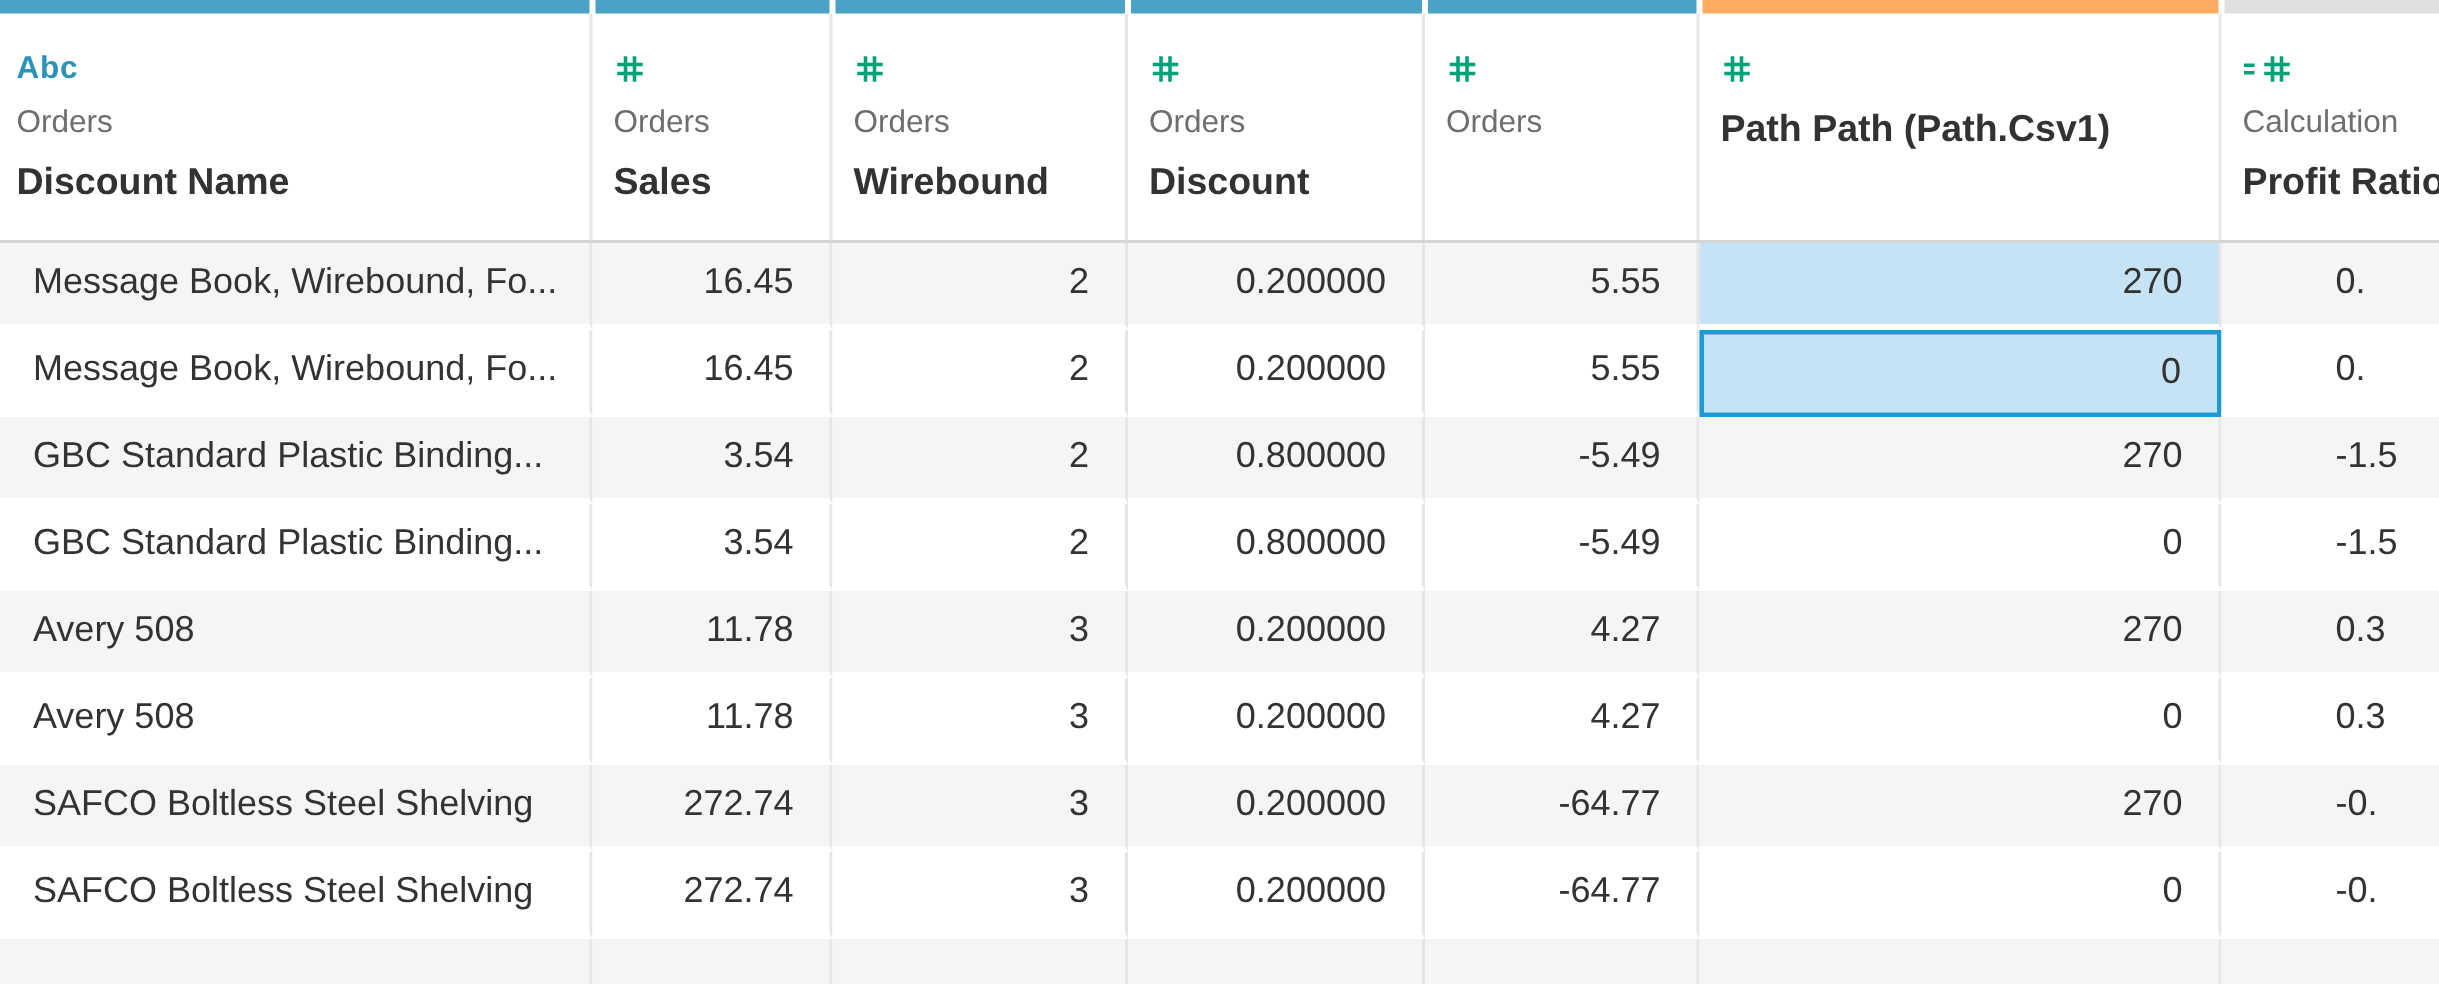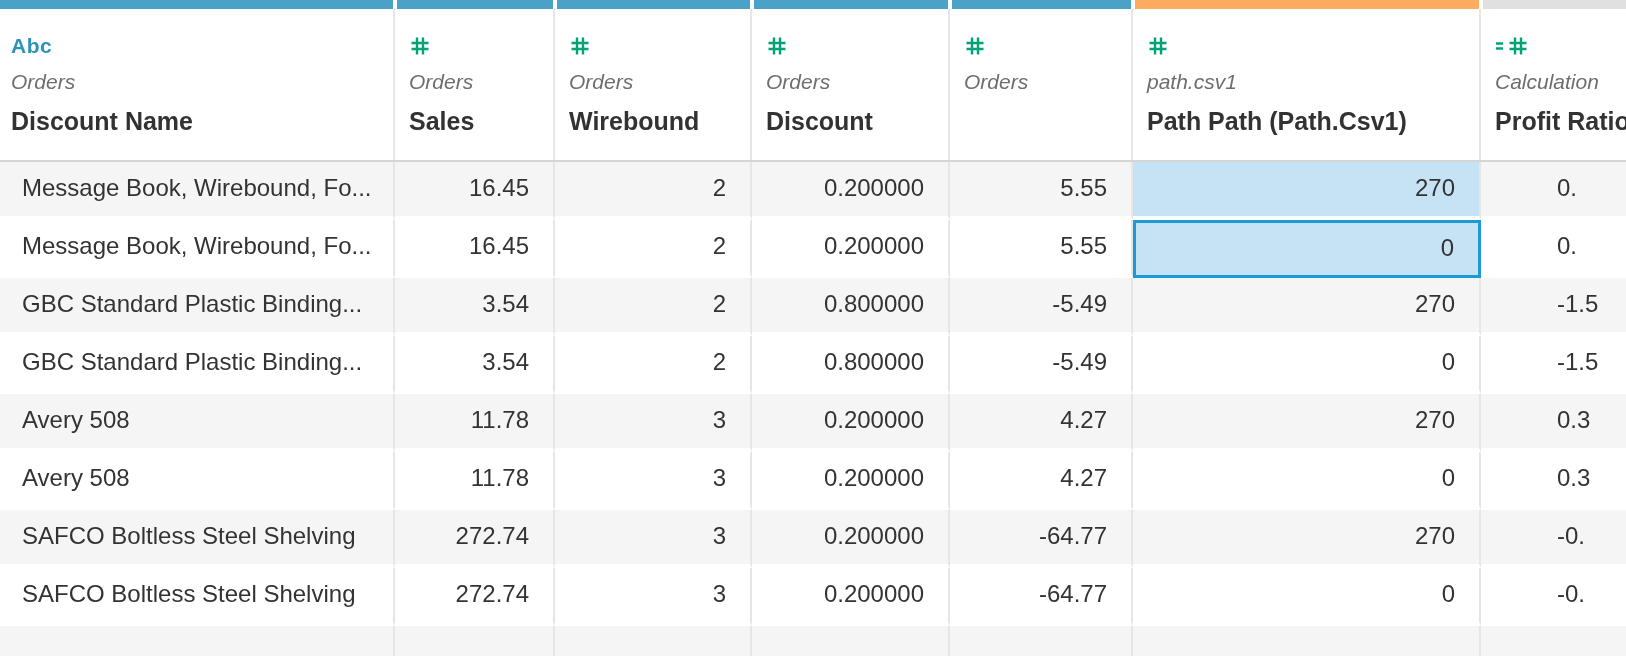--- a/index.html
+++ b/index.html
@@ -13,21 +13,21 @@
   .seg{height:9px;background:#fff;flex:none;}
   .seg-inner{height:100%;margin:0 2px;}
   .seg:first-child .seg-inner{margin-left:0;}
   
   .header-row{display:flex;height:151px;border-bottom:2px solid #D5D5D5;background:#fff;}
   .hcell{flex:none;box-sizing:border-box;border-right:2px solid #E6E6E6;padding:24px 14px 0 14px;overflow:hidden;}
   .hcell.first{padding-left:11px;}
   .hcell.last{border-right:none;}
   .icon-line{height:26px;display:flex;align-items:center;}
   .abc-icon{color:#2B93B9;font-weight:bold;font-size:21px;letter-spacing:.5px;}
-  .src{margin-top:11px;font-size:21px;color:#6E6E6E;white-space:nowrap;font-style:italic;}
+  .src{margin-top:11px;font-size:21px;color:#6E6E6E;white-space:nowrap;}
   .fld{margin-top:13px;font-size:25px;font-weight:bold;color:#323232;white-space:nowrap;}
   
   .row{display:flex;height:58px;}
   .row.partial{height:30px;}
   .cell{
     flex:none;box-sizing:border-box;background:#fff;
     border-right:2px solid #E6E6E6;border-bottom:4px solid #fff;
     font-size:24px;line-height:52px;white-space:nowrap;overflow:hidden;
   }
   .cell.last{border-right:none;}
@@ -108,21 +108,20 @@
           </svg>
         </div>
         <div class="src">Orders</div>
       </div>
       <div class="hcell" style="width: 348px;">
         <div class="icon-line">
           <svg width="22" height="22" viewBox="0 0 22 22">
             <path d="M8 2.5 V19.5 M14 2.5 V19.5 M2.5 8 H19.5 M2.5 14 H19.5" stroke="#00A278" stroke-width="2.4" fill="none"></path>
           </svg>
         </div>
-        <div class="src">path.csv1</div>
         <div class="fld">Path Path (Path.Csv1)</div>
       </div>
       <div class="hcell last" style="width: 239px;">
         <div class="icon-line">
           <svg width="34" height="22" viewBox="0 0 34 22">
             <path d="M1 8.5 H8 M1 13.5 H8 M20 2.5 V19.5 M26 2.5 V19.5 M14.5 8 H31.5 M14.5 14 H31.5" stroke="#00A278" stroke-width="2.4" fill="none"></path>
           </svg>
         </div>
         <div class="src">Calculation</div>
         <div class="fld">Profit Ratio</div>

